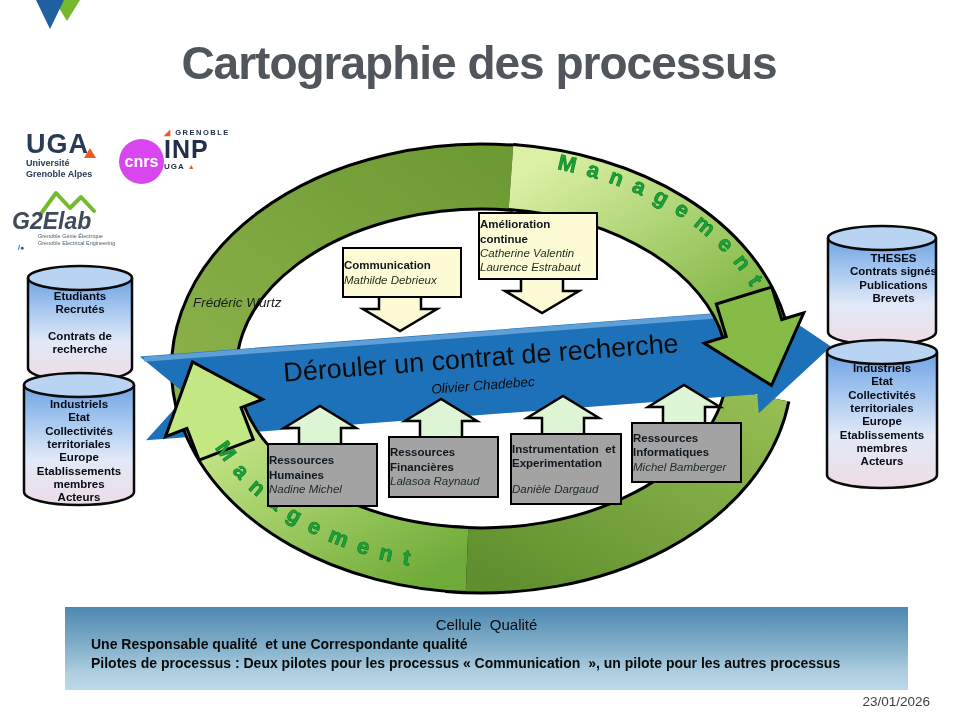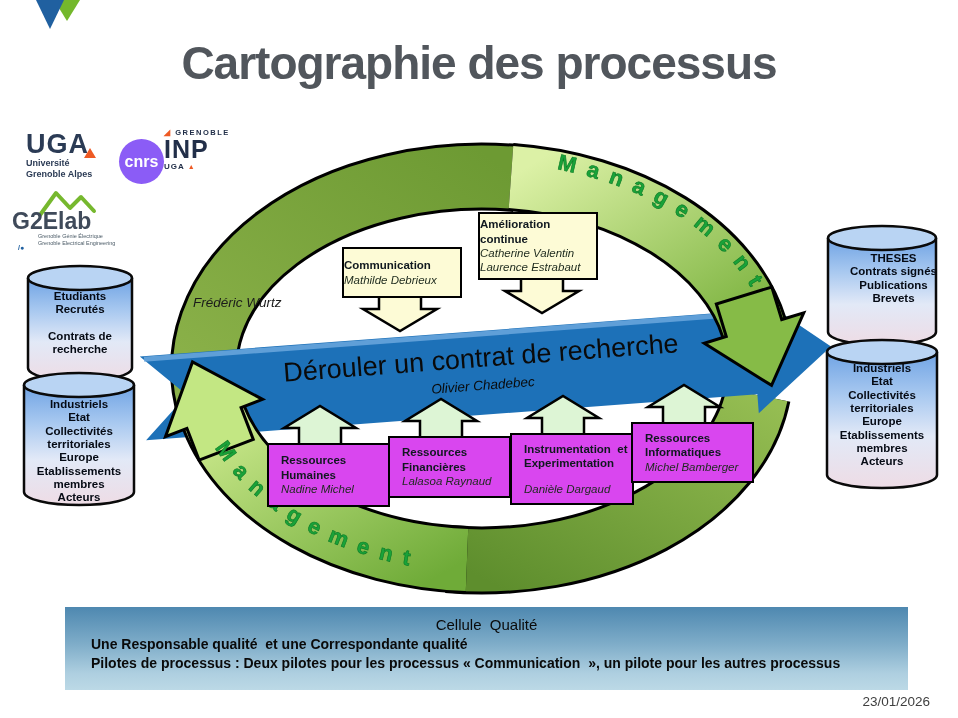--- a/index.html
+++ b/index.html
@@ -7,40 +7,40 @@
          font-family:"Liberation Sans",sans-serif;}
   .abs{position:absolute;}
   .title{left:0;top:36px;width:958px;text-align:center;font-size:46px;font-weight:700;
          color:#51565c;letter-spacing:-1px;}
   
   .uga{left:26px;top:131px;color:#2b3b55;}
   .uga .acr{font-size:27px;font-weight:700;letter-spacing:1px;line-height:1;}
   .uga .sub{font-size:9px;font-weight:700;line-height:1.2;}
   .uga-tri{left:84px;top:148px;width:0;height:0;border-left:6px solid transparent;
            border-right:6px solid transparent;border-bottom:10px solid #ee5a24;}
-  .cnrs{left:119px;top:139px;width:45px;height:45px;border-radius:50%;background:#8b5cf6;
+  .cnrs{left:119px;top:139px;width:45px;height:45px;border-radius:50%;background:#d946ef;
         color:#fff;font-weight:700;font-size:16px;display:flex;align-items:center;justify-content:center;}
   .inp{left:164px;top:128px;color:#222f49;}
   .inp .top{font-size:7.5px;font-weight:700;letter-spacing:1.5px;}
   .inp .top .otri{color:#ee5a24;font-size:8px;}
   .inp .main{font-size:25px;font-weight:700;line-height:1;letter-spacing:1px;}
   .inp .bot{font-size:8px;font-weight:700;letter-spacing:1px;}
   .inp .bot .otri{color:#ee5a24;font-size:7px;}
   .g2e{left:12px;top:210px;color:#3f4a5a;}
-  .g2e .name{font-size:23px;font-weight:700;line-height:1;}
+  .g2e .name{font-size:23px;font-weight:700;line-height:1;font-style:italic;}
   .g2e .subs{font-size:5.5px;color:#4a5a66;line-height:1.25;padding-left:26px;}
   .g2e .mark{position:absolute;left:6px;top:34px;font-size:7px;color:#2060a0;font-weight:700;}
   
   .fwurtz{left:193px;top:295px;font-size:13.5px;font-style:italic;color:#1a1a1a;}
   .date{right:28px;top:694px;font-size:13.5px;color:#404040;}
   
   .pbox{border:2.5px solid #000;display:flex;flex-direction:column;
         justify-content:center;line-height:1.25;}
   .ybox{background:#fdfbd6;}
-  .gbox{background:#d946ef;padding-left:12px;}
+  .gbox{background:#a3a3a3;}
   .box-title{font-weight:700;font-size:11.5px;color:#10181f;white-space:pre-wrap;}
   .box-names{font-style:italic;font-size:11.5px;color:#1d2a1d;white-space:pre-wrap;}
   .b-comm{left:342px;top:247px;width:116px;height:47px;}
   .b-amel{left:478px;top:212px;width:116px;height:64px;}
   .b-rh{left:267px;top:443px;width:107px;height:60px;}
   .b-rf{left:388px;top:436px;width:107px;height:58px;}
   .b-ie{left:510px;top:433px;width:108px;height:68px;gap:11px;}
   .b-ri{left:631px;top:422px;width:107px;height:57px;}
   
   .cyltxt{font-weight:700;font-size:11.5px;line-height:1.16;color:#050a14;text-align:center;

